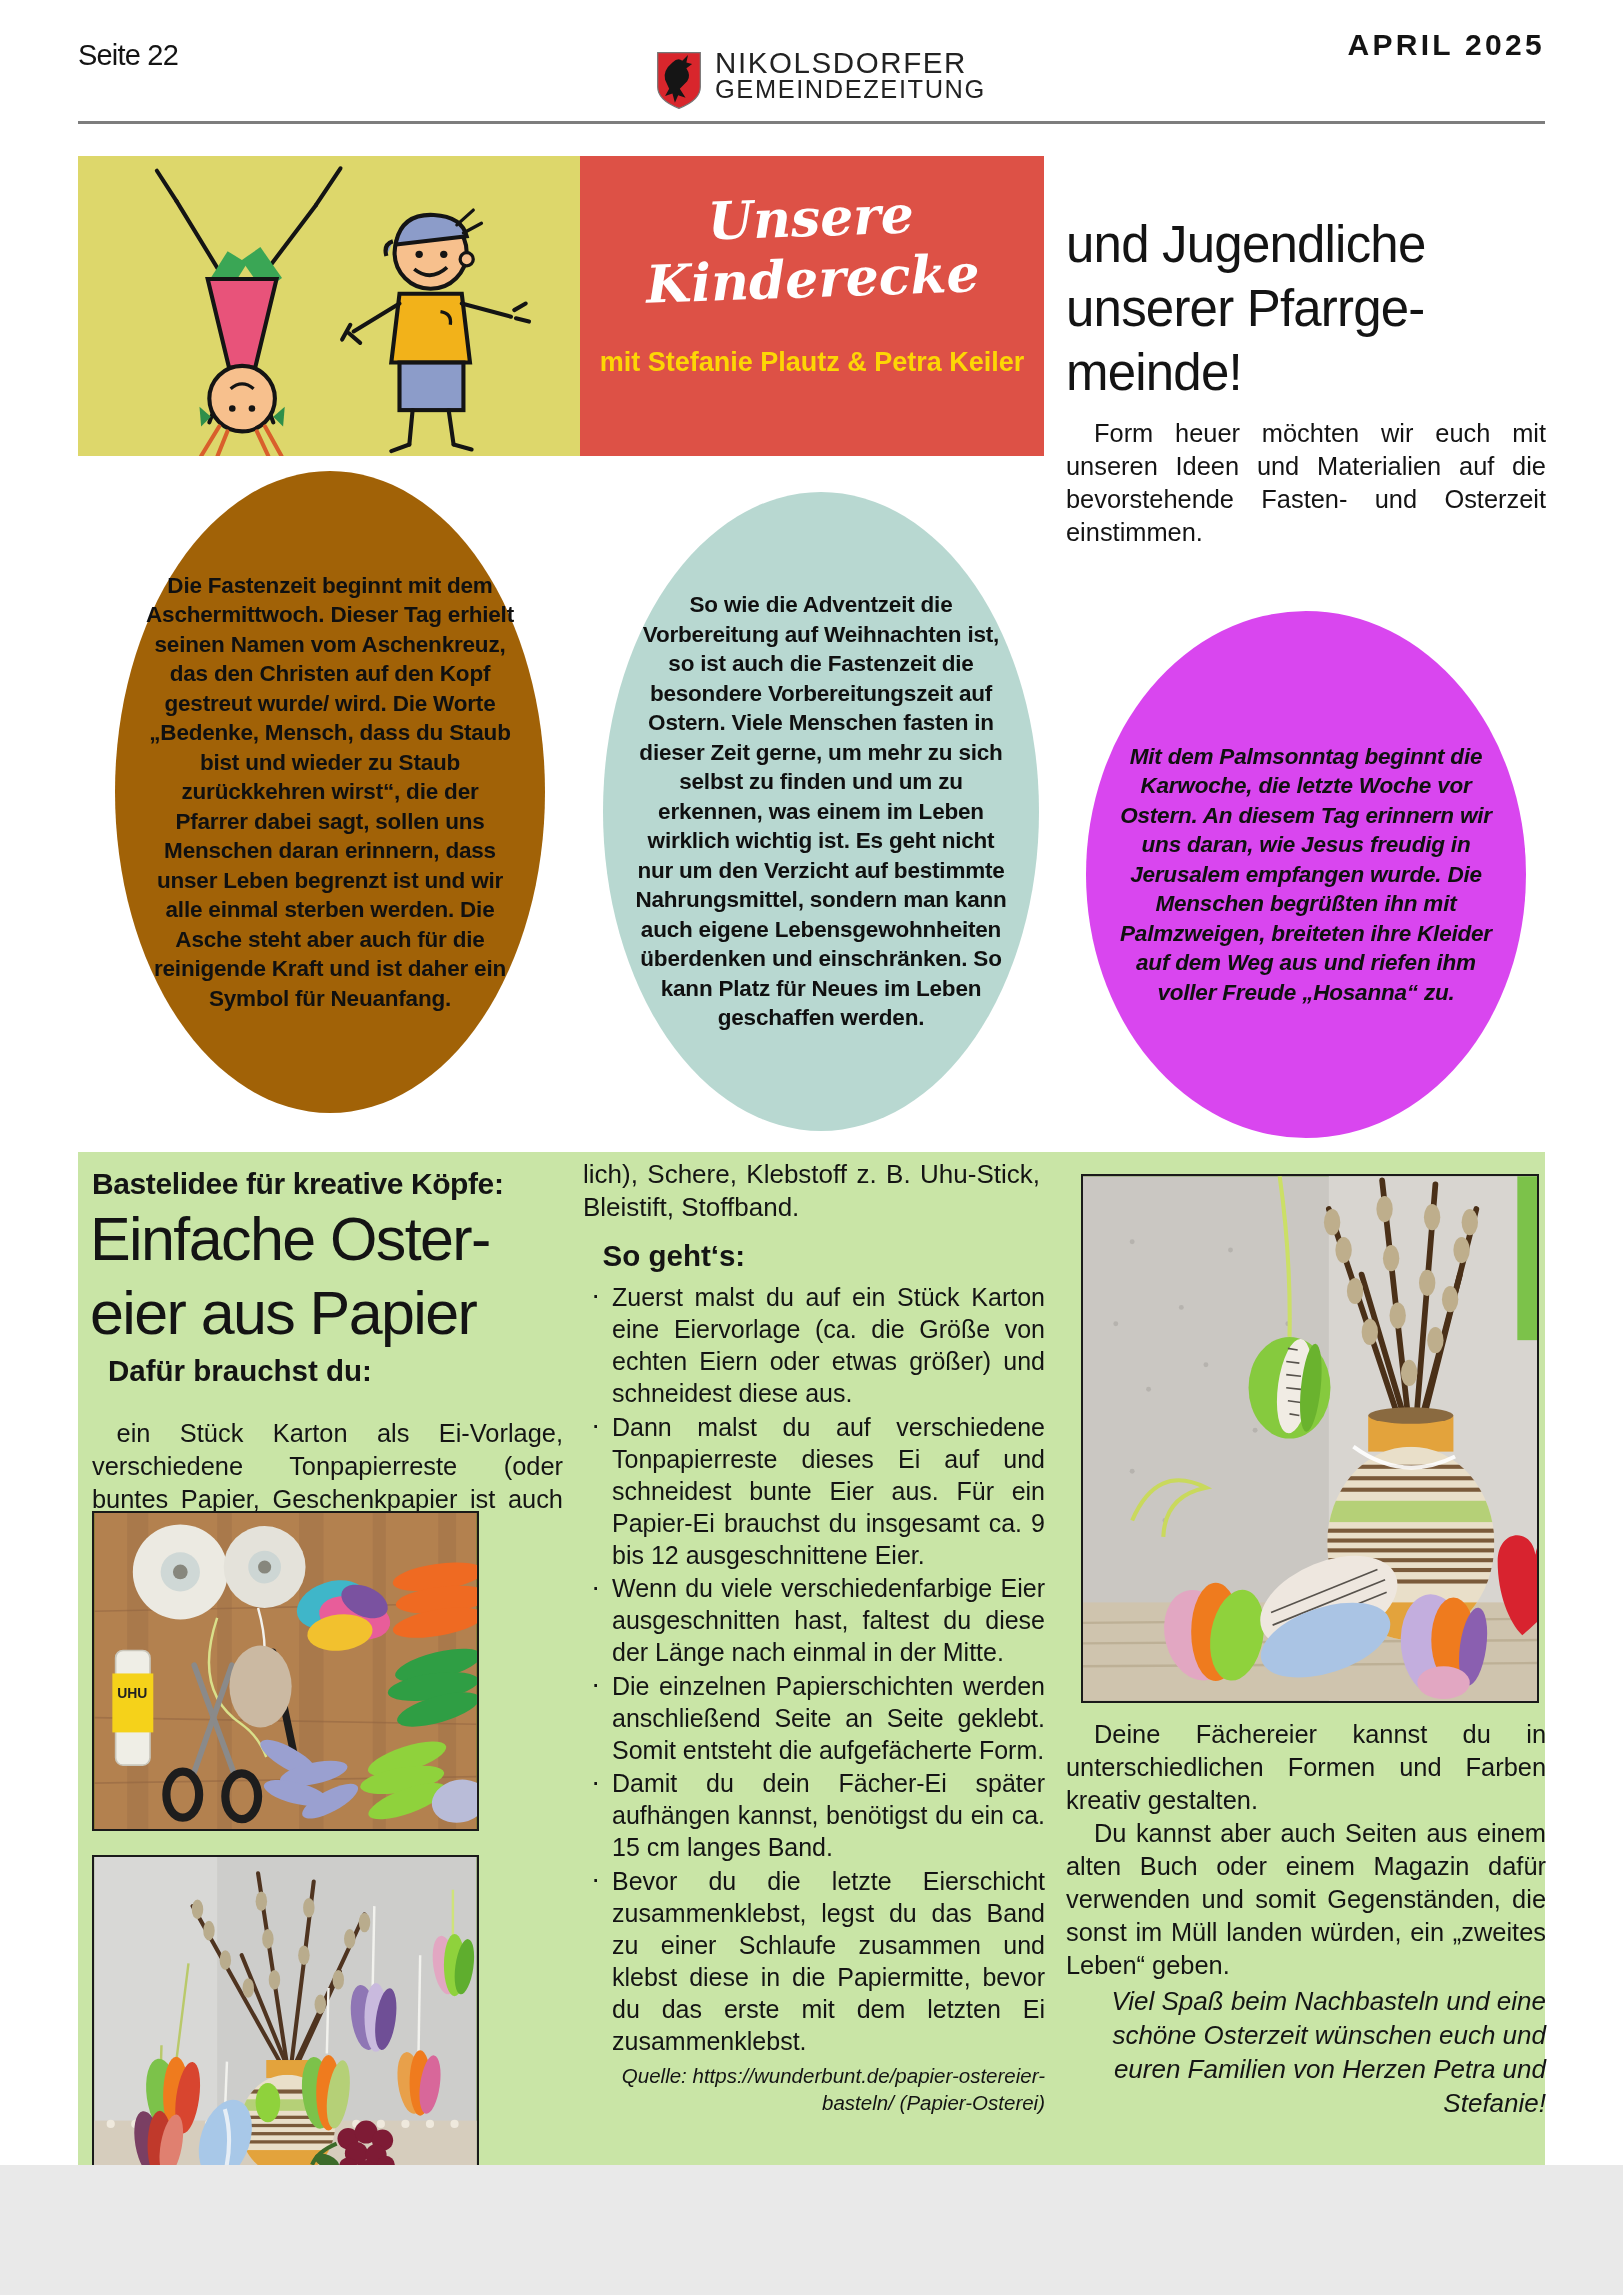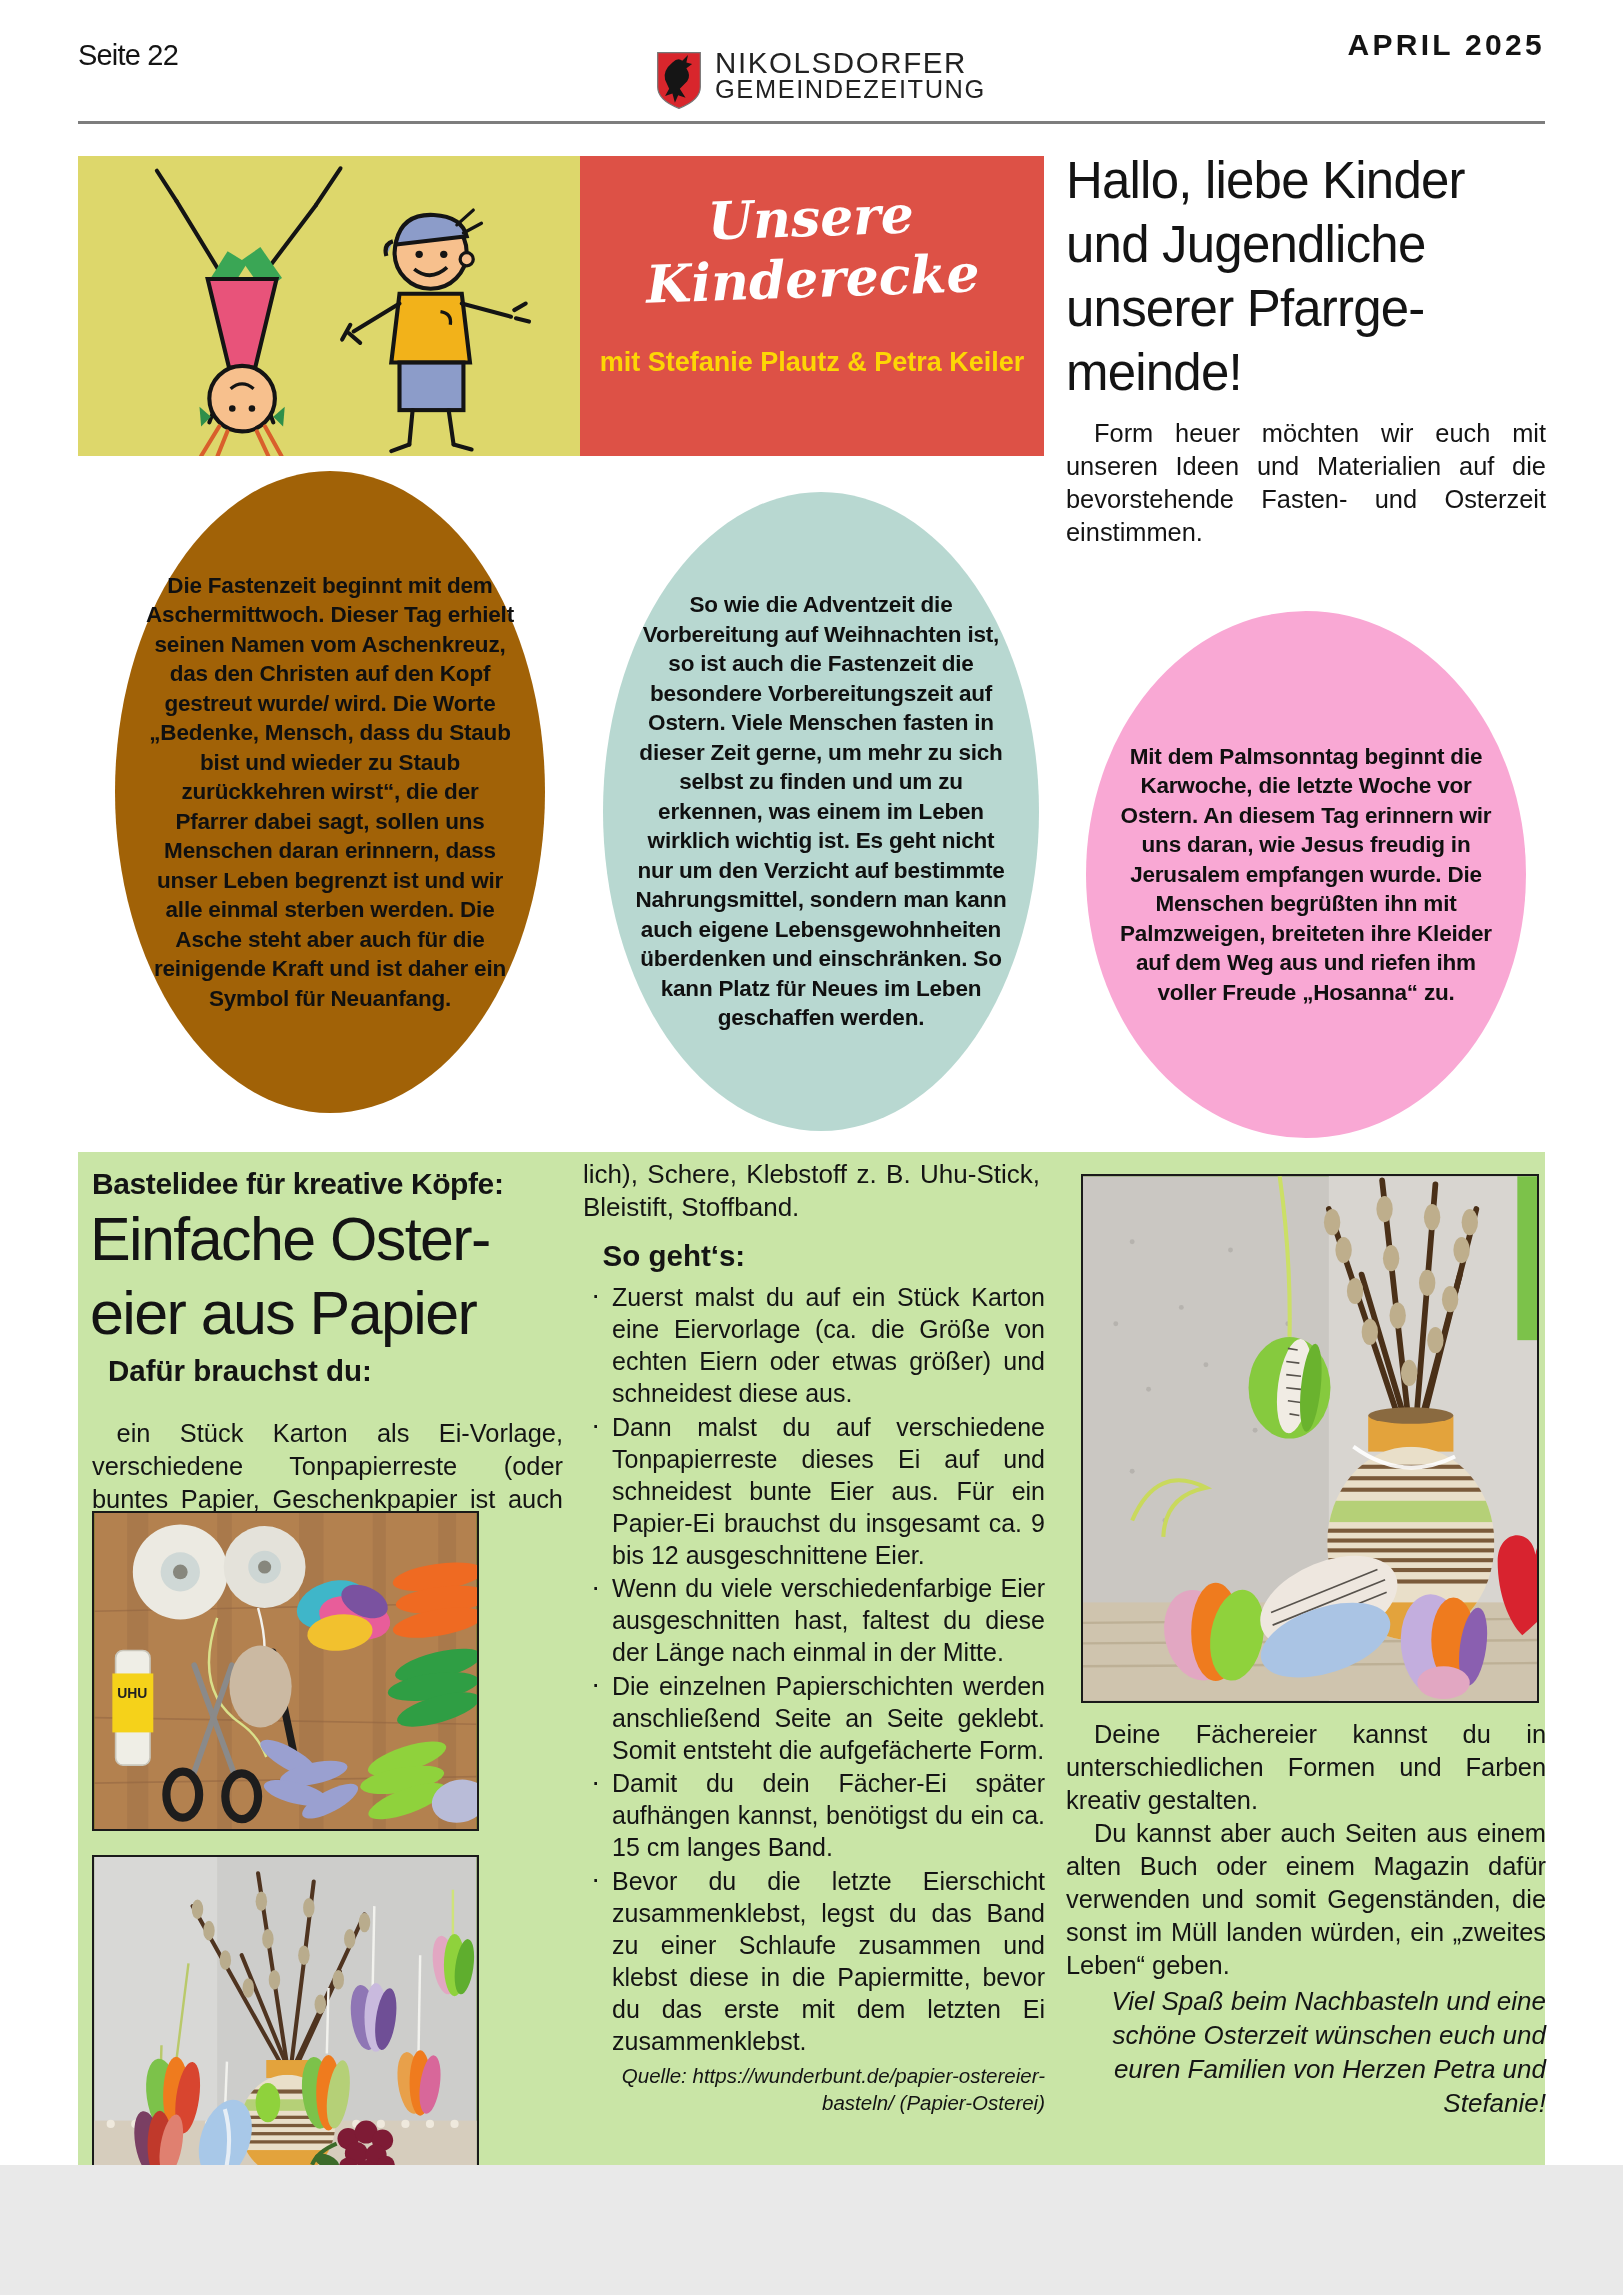--- a/index.html
+++ b/index.html
@@ -28,21 +28,21 @@
   .intro-h{margin:0;font-size:51px;line-height:64px;font-weight:normal;letter-spacing:-0.8px;}
   .intro-p{margin:11.5px 0 0 0;font-size:25.4px;line-height:33px;text-align:justify;text-indent:28px;}
 
   
   .bubble{border-radius:50%;display:flex;align-items:center;justify-content:center;text-align:center;
           font-weight:bold;font-size:22.5px;line-height:29.5px;letter-spacing:-0.2px;color:#101010;}
   .bub-yellow{left:115px;top:471px;width:430px;height:642px;background:#a16207;padding:0;}
   .bub-yellow .btxt{width:371px;}
   .bub-teal{left:603px;top:492px;width:436px;height:639px;background:#b8d8d1;}
   .bub-teal .btxt{width:385px;}
-  .bub-purple{left:1086px;top:611px;width:440px;height:527px;background:#f9a8d4;}
+  .bub-purple{left:1086px;top:611px;width:440px;height:527px;background:#d946ef;font-style:italic;}
   .bub-purple .btxt{width:385px;}
 
   
   .green{left:78px;top:1152px;width:1467px;height:1049px;background:#c9e5a6;}
   .kicker{left:92px;top:1167px;width:471px;font-size:30px;font-weight:bold;letter-spacing:-0.4px;}
   .craft-title{left:90px;top:1202px;width:492px;font-size:61px;line-height:74px;font-weight:normal;letter-spacing:-1.6px;}
   .needs-h{left:108px;top:1354px;font-size:29.5px;font-weight:bold;}
   .needs-p{left:92px;top:1392px;width:471px;font-size:25.4px;line-height:33px;text-align:justify;text-indent:24.6px;}
   .photo{border:2.5px solid #1a1a1a;overflow:hidden;background:#4d7c0f;}
   .photo1{left:92px;top:1511px;width:383px;height:316px;}
@@ -145,21 +145,21 @@
   <div class="abs banner-red">
     <div class="script-title">
       <span>Unsere</span><br>
       <span>Kinderecke</span>
     </div>
     <div class="banner-credit">mit Stefanie Plautz &amp; Petra Keiler</div>
   </div>
 
   <div class="abs intro">
     <h1 class="intro-h">
-      <span>Hallo, liebe Kinder</span><br>
+      <br>
       <span>und Jugendliche</span><br>
       <span>unserer Pfarrge-</span><br>
       <span>meinde!</span>
     </h1>
     <p class="intro-p">Form heuer möchten wir euch mit unseren Ideen und Materialien auf die bevorstehende Fasten- und Osterzeit einstimmen.</p>
   </div>
 
   <div class="abs bubble bub-yellow">
     <div class="btxt">Die Fastenzeit beginnt mit dem Aschermittwoch. Dieser Tag erhielt seinen Namen vom Aschenkreuz, das den Christen auf den Kopf gestreut wurde/ wird. Die Worte „Bedenke, Mensch, dass du Staub bist und wieder zu Staub zurückkehren wirst“, die der Pfarrer dabei sagt, sollen uns Menschen daran erinnern, dass unser Leben begrenzt ist und wir alle einmal sterben werden. Die Asche steht aber auch für die reinigende Kraft und ist daher ein Symbol für Neuanfang.</div>
   </div>

